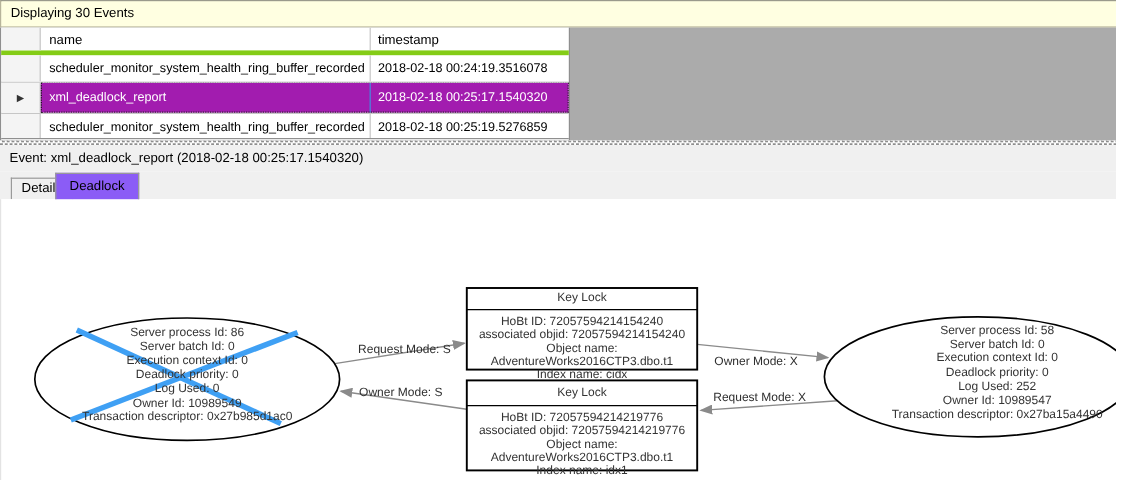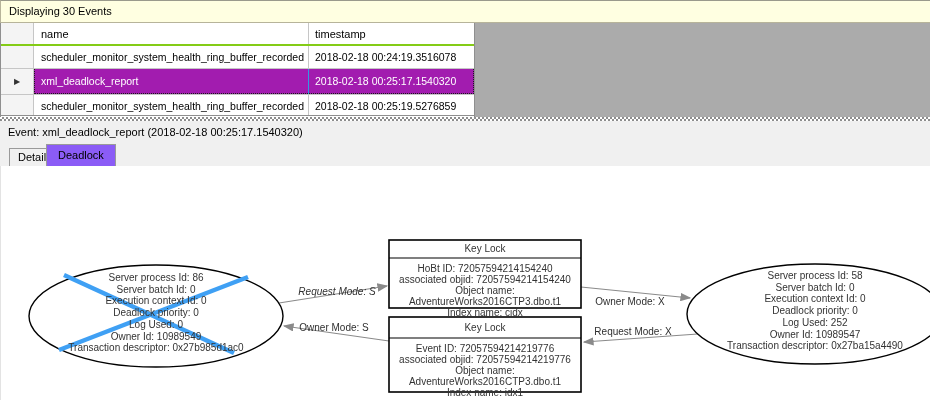--- a/index.html
+++ b/index.html
@@ -20,21 +20,21 @@
   .grid-zone{
     position:absolute;left:0;top:23px;width:950px;height:94px;
     background:#ABABAB;
   }
   .grid{
     position:absolute;left:0;top:0;width:475px;height:94px;
     background:#fff;border-right:1px solid #8f8f8f;border-left:1px solid #8f8f8f;
     box-sizing:border-box;font-size:10.5px;
   }
   .g-row{display:flex;box-sizing:border-box;overflow:hidden;}
-  .g-head{height:23px;line-height:22px;border-bottom:2px solid #84cc16;font-size:11px;}
+  .g-head{height:23px;line-height:22px;border-bottom:4px solid #84cc16;font-size:11px;}
   .g-data{height:23px;line-height:22px;border-bottom:1px solid #c6c6c6;}
   .g-data.sel{height:26px;line-height:25px;position:relative;}
   .g-data.last{height:21px;border-bottom:1px solid #8f8f8f;}
   .c-sel{width:33px;flex:0 0 33px;border-right:1px solid #c6c6c6;background:#f4f4f4;
          text-align:center;box-sizing:border-box;color:#333;font-size:8px;}
   .c-name{width:275px;flex:0 0 275px;border-right:1px solid #c6c6c6;
           padding-left:7px;box-sizing:border-box;white-space:nowrap;overflow:hidden;}
   .c-ts{flex:1;padding-left:6px;box-sizing:border-box;white-space:nowrap;overflow:hidden;}
   .g-data.sel .c-name,.g-data.sel .c-ts{
     background:#a21caf;color:#fff;border-right-color:#3296E4;
@@ -160,44 +160,44 @@
     <div class="node-text" style="left:35px;top:106px;width:240px;">
       <div>Server process Id: 86</div>
       <div>Server batch Id: 0</div>
       <div>Execution context Id: 0</div>
       <div>Deadlock priority: 0</div>
       <div>Log Used: 0</div>
       <div>Owner Id: 10989549</div>
       <div>Transaction descriptor: 0x27b985d1ac0</div>
     </div>
 
-    <div class="node-text" style="left:694px;top:104px;width:240px;">
+    <div class="node-text" style="left:710px;top:104px;width:240px;">
       <div>Server process Id: 58</div>
       <div>Server batch Id: 0</div>
       <div>Execution context Id: 0</div>
       <div>Deadlock priority: 0</div>
       <div>Log Used: 252</div>
       <div>Owner Id: 10989547</div>
       <div>Transaction descriptor: 0x27ba15a4490</div>
     </div>
 
     <div class="box-title" style="left:388px;top:77px;width:192px;">Key Lock</div>
     <div class="box-text" style="left:388px;top:97px;width:192px;">
       <div>HoBt ID: 72057594214154240</div>
       <div>associated objid: 72057594214154240</div>
       <div>Object name: AdventureWorks2016CTP3.dbo.t1</div>
       <div>Index name: cidx</div>
     </div>
 
     <div class="box-title" style="left:388px;top:156px;width:192px;">Key Lock</div>
     <div class="box-text" style="left:388px;top:177px;width:192px;">
-      <div>Event ID: 72057594214219776</div>
+      <div>HoBt ID: 72057594214219776</div>
       <div>associated objid: 72057594214219776</div>
       <div>Object name: AdventureWorks2016CTP3.dbo.t1</div>
       <div>Index name: idx1</div>
     </div>
 
-    <span class="edge-label" style="left:336px;top:120px;font-style:italic;">Request Mode: S</span>
+    <span class="edge-label" style="left:336px;top:120px;">Request Mode: S</span>
     <span class="edge-label" style="left:333px;top:156px;">Owner Mode: S</span>
     <span class="edge-label" style="left:629px;top:130px;">Owner Mode: X</span>
     <span class="edge-label" style="left:632px;top:160px;">Request Mode: X</span>
   </div>
 </div>
 
 </body></html>

